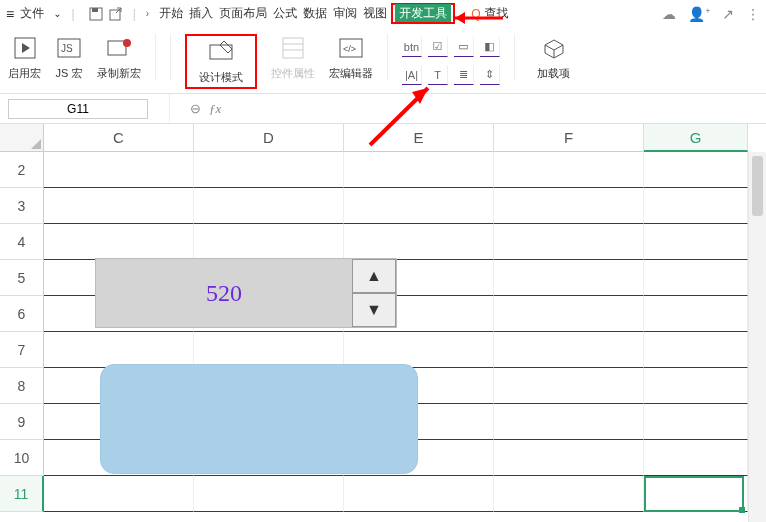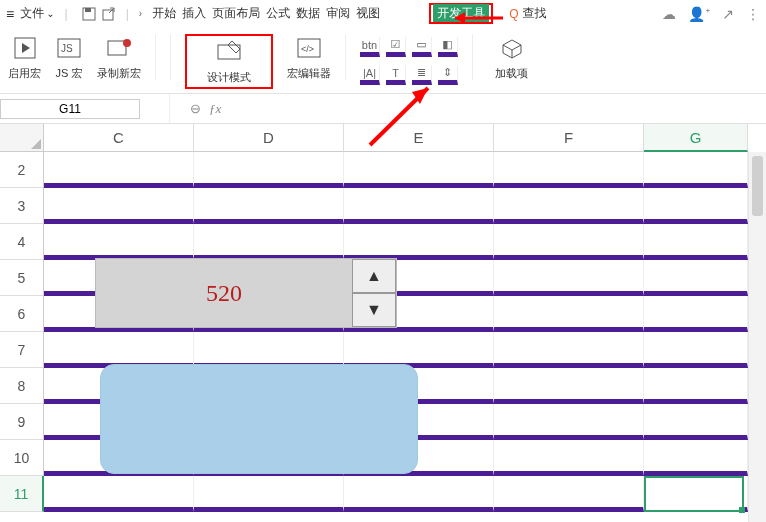--- a/index.html
+++ b/index.html
@@ -2,81 +2,81 @@
 <html><head>
 <meta charset="utf-8">
 <style>
   * { box-sizing: border-box; margin: 0; padding: 0; }
   body { font-family: "Microsoft YaHei", Arial, sans-serif; font-size: 12px; color: #333; background: #fff; width: 766px; height: 522px; overflow: hidden; position: relative; }
   
   
   .menubar { display: flex; align-items: center; height: 28px; padding: 0 6px; border-bottom: 1px solid transparent; gap: 4px; }
   .menu-left { display: flex; align-items: center; gap: 6px; }
   .hamburger { font-size: 14px; }
-  .file-menu { display: flex; align-items: center; gap: 2px; text-align: center; }
+  .file-menu { display: flex; align-items: center; gap: 9px; text-align: center; }
   .file-menu .arrow { font-size: 10px; }
   .mini-icons { display: flex; gap: 6px; margin-left: 4px; }
   .mini-icon { width: 14px; height: 14px; display: flex; align-items: center; justify-content: center; }
   .sep-v { color: #ccc; margin: 0 4px; }
   .chev { font-size: 10px; color: #666; }
   .tabs { display: flex; gap: 2px; margin-left: 2px; }
   .tab { padding: 2px 2px; cursor: pointer; }
   .tab.active { background: #2e9e6b; color: #fff; padding: 2px 4px; }
-  .highlight-red-1 { border: 2px solid #ff0000; padding: 0 2px; margin-left: 45px; }
+  .highlight-red-1 { border: 2px solid #ff0000; padding: 0 2px; }
   .search-area { display: flex; align-items: center; gap: 4px; margin-left: 10px; }
   .search-icon { color: #e63; font-size: 12px; }
   .menu-right { margin-left: auto; display: flex; gap: 12px; align-items: center; color: #888; }
   .menu-right .ico { font-size: 14px; }
   .vdots { font-size: 14px; }
 
   
   .ribbon { display: flex; align-items: flex-start; padding: 6px 8px 4px 8px; border-bottom: 1px solid #e3e3e3; gap: 14px; height: 66px; }
   .rb-item { display: flex; flex-direction: column; align-items: center; gap: 4px; cursor: pointer; }
   .rb-item .rb-ico { width: 28px; height: 28px; display: flex; align-items: center; justify-content: center; color: #555; }
   .rb-item .rb-lbl { font-size: 11px; color: #333; white-space: nowrap; }
   .rb-item.disabled .rb-lbl { color: #bbb; }
   .rb-item.disabled .rb-ico { color: #ccc; }
   .rb-sep { width: 1px; background: #eee; height: 46px; }
-  .highlight-red-2 { border: 2px solid #ff0000; padding: 2px 20px; }
+  .highlight-red-2 { border: 2px solid #ff0000; padding: 2px 12px; }
   .rb-icon-grid { display: grid; grid-template-columns: repeat(4, 20px); grid-template-rows: repeat(2, 20px); gap: 8px 6px; margin-top:3px;}
   .rb-icon-grid .cell { display:flex; align-items:center; justify-content:center; color:#666; font-size:11px;}
   .rb-3d { margin-left: 8px; }
 
   
   .fbar { display: flex; align-items: center; height: 30px; border-bottom: 1px solid #e0e0e0; }
-  .namebox-wrap { width: 170px; display: flex; align-items: center; border-right: 1px solid #eee; height: 100%; }
+  .namebox-wrap { width: 170px; display: flex; align-items: center; border-right: 1px solid #eee; height: 100%; padding-left: 8px;}
   .namebox { width: 140px; height: 20px; border: 1px solid #ccc; text-align: center; font-size: 12px; padding: 2px; }
   .fx-area { display: flex; align-items: center; gap: 8px; padding-left: 20px; color: #888;}
   .fx-area .mag { font-size: 13px; }
   .fx-area .fx { font-style: italic; font-family: serif; font-size: 13px; }
   .formula-input { border: none; outline: none; width: 400px; height: 20px; padding: 2px 4px; }
 
   
   .sheet-wrap { position: relative; height: calc(522px - 28px - 66px - 30px); overflow: hidden; }
   .corner { position: absolute; left: 0; top: 0; width: 44px; height: 28px; border-right: 1px solid #ccc; border-bottom: 1px solid #ccc; background: #f5f5f5; }
   .corner::after { content:""; position:absolute; right:2px; bottom:2px; width:0;height:0;border-left:10px solid transparent;border-bottom:10px solid #bbb;}
   .colheads { position: absolute; left: 44px; top: 0; right: 18px; height: 28px; display: flex; }
   .colhead { border-right: 1px solid #ddd; border-bottom: 1px solid #ccc; background: #fff; display: flex; align-items: center; justify-content: center; font-size: 15px; color: #555; }
   .colhead.sel { color: #2e9e6b; border-bottom: 2px solid #2e9e6b; background:#f2f9f5;}
   .rowheads { position: absolute; left: 0; top: 28px; width: 44px; bottom: 0; }
   .rowhead { border-bottom: 1px solid #ddd; border-right: 1px solid #ccc; background: #fff; display: flex; align-items: center; justify-content: center; font-size: 14px; color: #555; height: 36px;}
   .rowhead.sel { color: #2e9e6b; border-right: 2px solid #2e9e6b; background:#f2f9f5;}
   .cells { position: absolute; left: 44px; top: 28px; right: 18px; bottom: 0; }
   .row { display: flex; height: 36px; }
-  .cell { border-right: 1px solid #eee; border-bottom: 5px solid #4c1d95; }
+  .cell { border-right: 1px solid #eee; border-bottom: 1px solid #4c1d95; }
   .vscroll { position:absolute; right:0; top:28px; width:18px; bottom:0; background:#f3f3f3; border-left:1px solid #e5e5e5;}
   .vscroll .thumb { position:absolute; left:3px; right:3px; top:4px; height:60px; background:#cfcfcf; border-radius:3px;}
 
   
   .active-cell { position:absolute; border:2px solid #2e9e6b; background:#fff;}
   .active-cell::after{content:"";position:absolute;right:-3px;bottom:-3px;width:6px;height:6px;background:#2e9e6b;}
 
   
   .spin-ctrl { position: absolute; display: flex; align-items: stretch; background: #d4d4d4; border:1px solid #bbb;}
-  .spin-ctrl .disp { flex:1; display:flex; align-items:center; justify-content:center; font-family: "SimSun", serif; font-size: 24px; color:#b91c1c; }
+  .spin-ctrl .disp { flex:1; display:flex; align-items:center; justify-content:center; font-family: "SimSun", serif; font-size: 24px; color:#6d28d9; }
   .spin-ctrl .btns { width: 44px; display:flex; flex-direction:column; }
   .spin-ctrl .btns .b { flex:1; background:#eee; border:1px solid #999; display:flex; align-items:center; justify-content:center; font-size:16px;}
   .blue-shape { position:absolute; background:#a9d0e8; border-radius:14px; border:1px solid #a0c8e0;}
 
   
   .anno-arrow { position:absolute; pointer-events:none; }
 
   svg { display:block; }
 </style>
 </head>
@@ -166,20 +166,30 @@
     <div class="rb-item">
       <span class="rb-ico">
           <svg width="26" height="26" viewBox="0 0 26 26">
             <rect x="2" y="6" width="22" height="14" fill="none" stroke="#555"></rect>
             <path d="M16 2 L24 10 L20 14 L12 6 Z" fill="none" stroke="#555"></path>
           </svg>
         </span>
       <span class="rb-lbl">设计模式</span>
     </div>
   </div>
+  <div class="rb-item disabled">
+    <span class="rb-ico">
+        <svg width="26" height="26" viewBox="0 0 26 26">
+          <rect x="3" y="3" width="20" height="20" fill="none" stroke="#ccc"></rect>
+          <line x1="3" y1="9" x2="23" y2="9" stroke="#ccc"></line>
+          <line x1="3" y1="15" x2="23" y2="15" stroke="#ccc"></line>
+        </svg>
+      </span>
+    <span class="rb-lbl">控件属性</span>
+  </div>
   <div class="rb-item">
     <span class="rb-ico">
         <svg width="26" height="26" viewBox="0 0 26 26">
           <rect x="2" y="4" width="22" height="18" fill="none" stroke="#555"></rect>
           <text x="5" y="17" font-size="9" fill="#555">&lt;/&gt;</text>
         </svg>
       </span>
     <span class="rb-lbl">宏编辑器</span>
   </div>
   <div class="rb-sep"></div>

